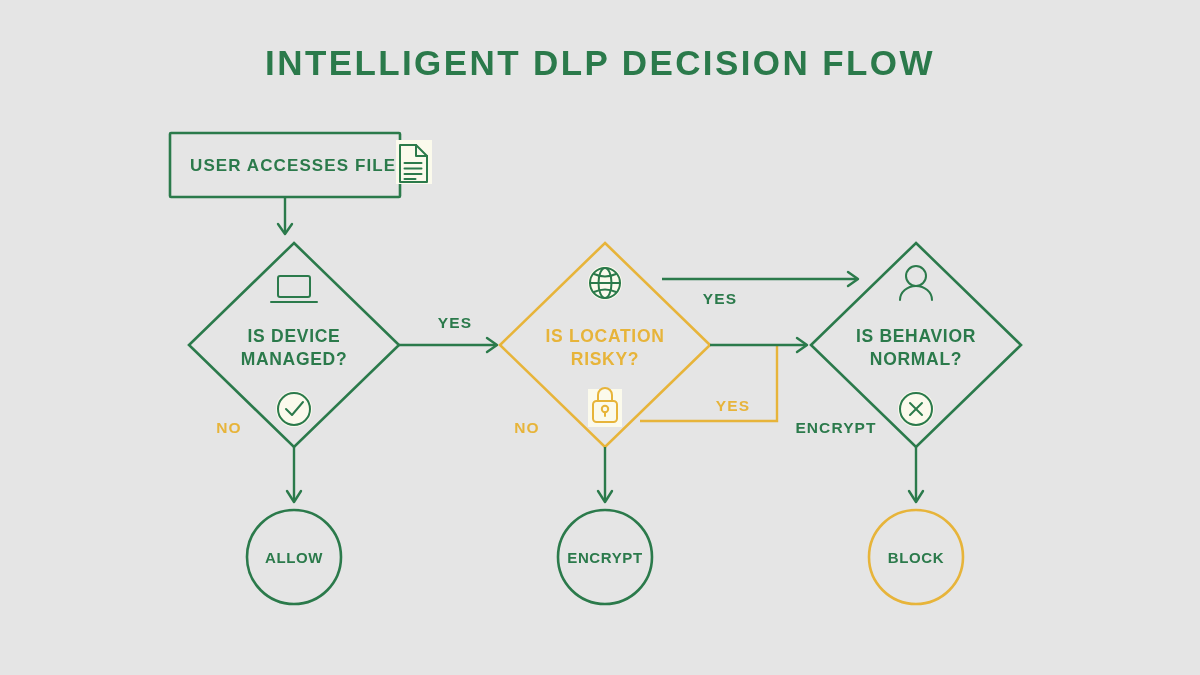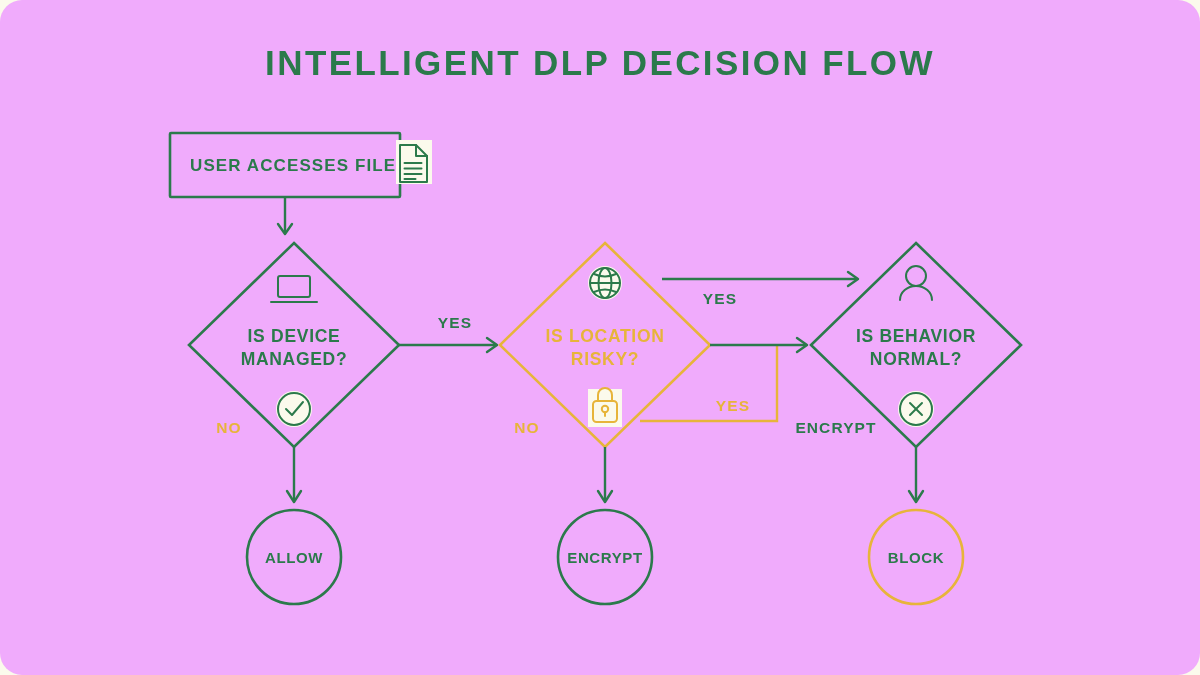--- a/index.html
+++ b/index.html
@@ -4,24 +4,23 @@
 <style>
   html, body {
     margin: 0;
     padding: 0;
     background: #fbfaec;
   }
   #stage {
     position: relative;
     width: 1200px;
     height: 675px;
-    background: #f0abfc;
+    background: #e5e5e5;
     overflow: hidden;
     font-family: "Liberation Sans", sans-serif;
-    border-radius: 22px;
   }
   svg.flow {
     position: absolute;
     top: 0;
     left: 0;
     width: 1200px;
     height: 675px;
     display: block;
   }
   .title-text {

